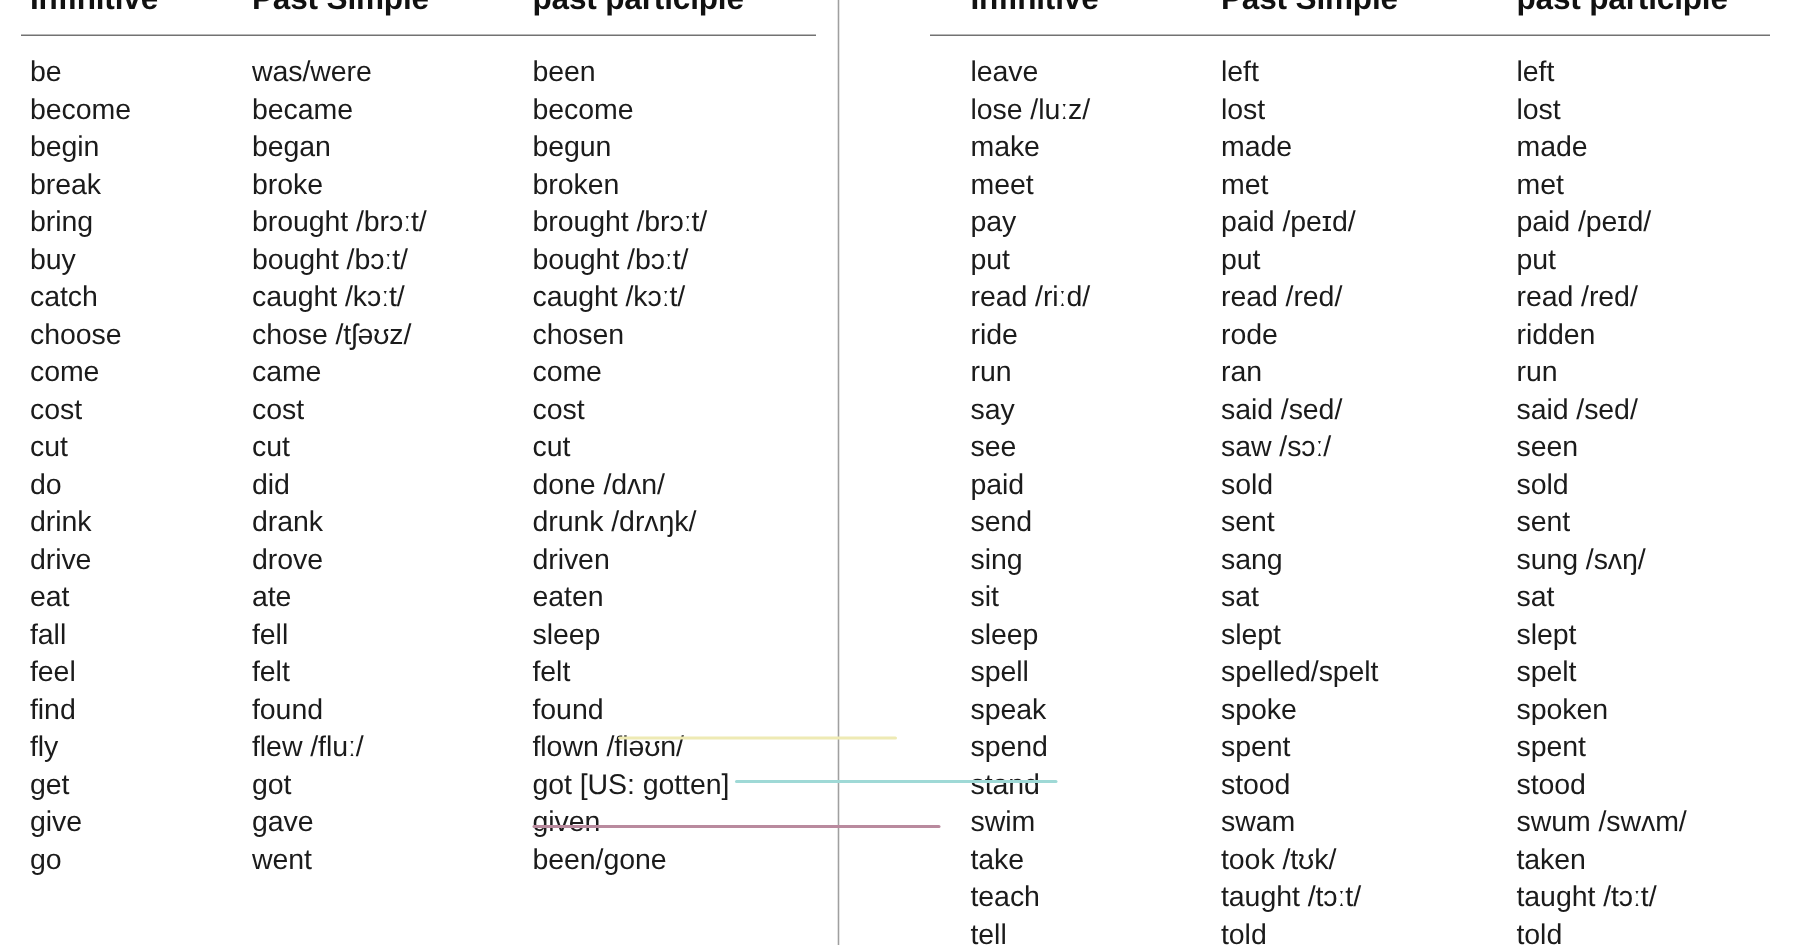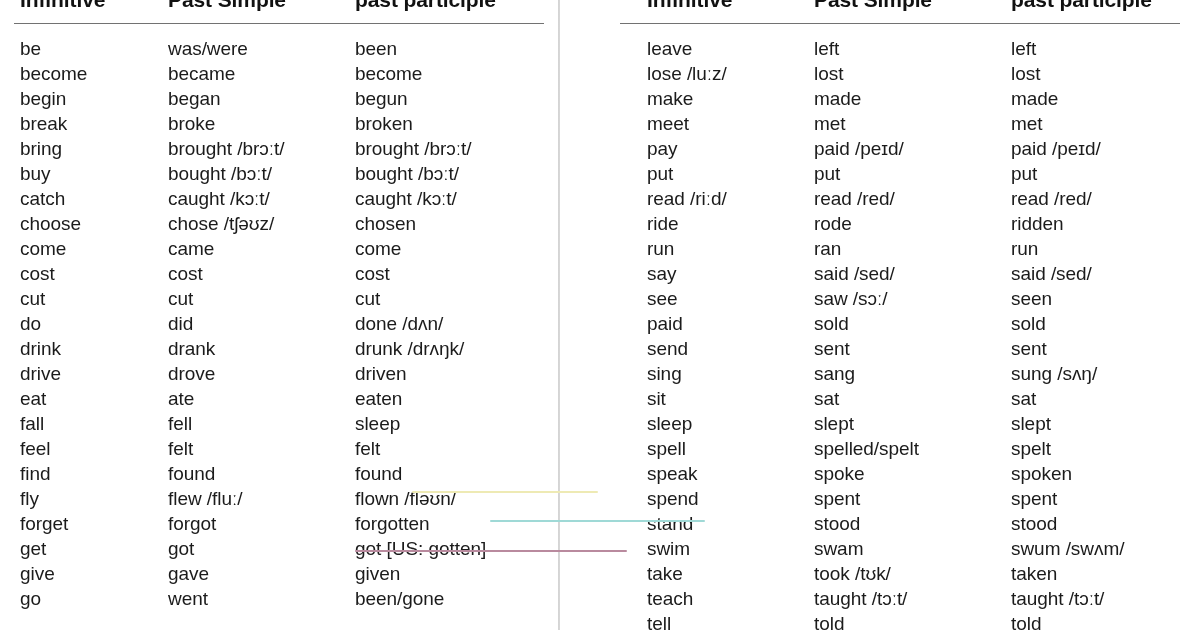--- a/index.html
+++ b/index.html
@@ -218,25 +218,20 @@
           <div class="cell c0">find</div>
           <div class="cell c1">found</div>
           <div class="cell c2">found</div>
         </div>
         <div class="vrow">
           <div class="cell c0">fly</div>
           <div class="cell c1">flew /fluː/</div>
           <div class="cell c2">flown /fləʊn/</div>
         </div>
         <div class="vrow">
-          <div class="cell c0">forget</div>
-          <div class="cell c1">forgot</div>
-          <div class="cell c2">forgotten</div>
-        </div>
-        <div class="vrow">
           <div class="cell c0">get</div>
           <div class="cell c1">got</div>
           <div class="cell c2">got [US: gotten]</div>
         </div>
         <div class="vrow">
           <div class="cell c0">give</div>
           <div class="cell c1">gave</div>
           <div class="cell c2">given</div>
         </div>
         <div class="vrow">

